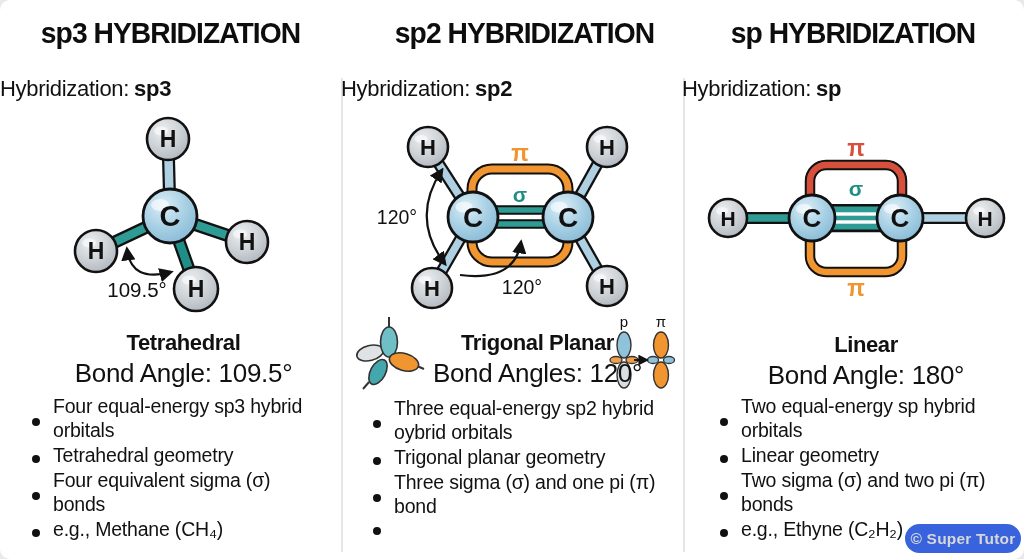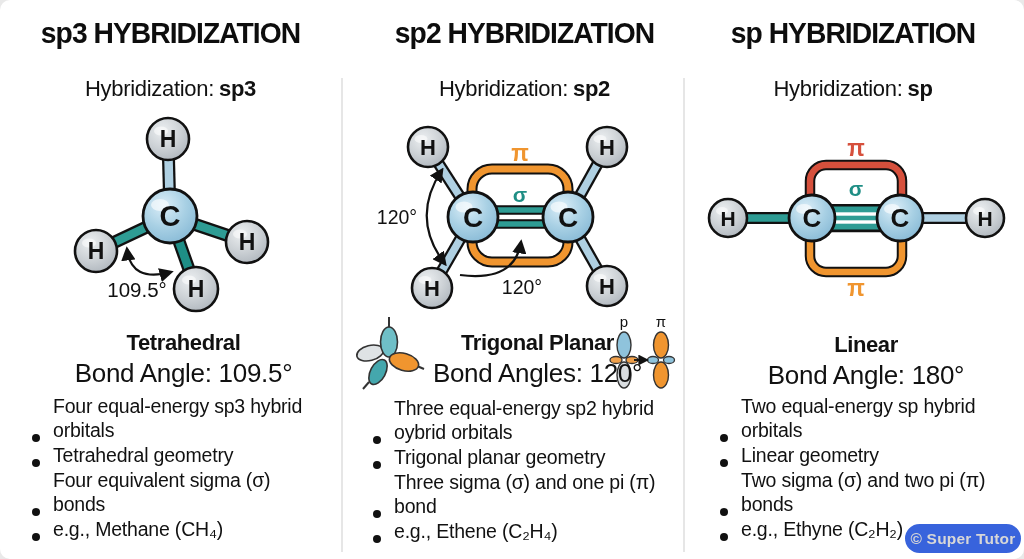--- a/index.html
+++ b/index.html
@@ -15,33 +15,33 @@
   .col-3 { left:682px; width:342px; }
 
   .col-title {
     position:absolute; top:16px; left:0; width:100%;
     text-align:center; font-size:30px; font-weight:bold;
     letter-spacing:-1px; transform:scaleX(0.94);
     color:#0d0d0d; white-space:nowrap;
   }
   .hyb-line {
     position:absolute; top:76px; left:0; width:100%;
-    text-align:center; font-size:22px; letter-spacing:-0.3px;
+    text-align:left; font-size:22px; letter-spacing:-0.3px;
   }
   .hyb-line .val { font-weight:bold; margin-left:5px; }
 
   .mol-svg { position:absolute; }
   svg text { font-family:"Liberation Sans","DejaVu Sans",sans-serif; }
 
   .geom-block { position:absolute; left:13px; width:100%; text-align:center; }
   .geom-name  { font-size:22px; font-weight:bold; letter-spacing:-0.4px; }
   .geom-angle { font-size:26px; letter-spacing:-0.3px; margin-top:2px; }
 
   .bullets { position:absolute; left:30px; right:6px; }
-  .bullet  { display:flex; align-items:flex-end; margin-bottom:1px; }
+  .bullet  { display:flex; align-items:center; margin-bottom:1px; }
   .dot {
     flex:0 0 auto; width:8px; height:8px; border-radius:50%;
     background:#111; margin:8px 13px 0 2px;
   }
   .btext { font-size:19.5px; line-height:24px; white-space:pre-line; letter-spacing:-0.2px; }
 
   .divider {
     position:absolute; top:78px; width:2px; height:474px; background:#e6e6e6;
   }
   .watermark {
@@ -293,21 +293,20 @@
           <span class="dot"></span>
           <span class="btext">Trigonal planar geometry</span>
         </div>
       <div class="bullet">
           <span class="dot"></span>
           <span class="btext">Three sigma (σ) and one pi (π)
 bond</span>
         </div>
       <div class="bullet">
           <span class="dot"></span>
-          <span class="btext">e.g., Ethene (C₂H₄)</span>
         </div>
     </div>
   </div>
 
   <div class="column col-3">
     <div class="col-title">sp HYBRIDIZATION</div>
     <div class="hyb-line">
       <span>Hybridization:</span><span class="val">sp</span>
     </div>
 

